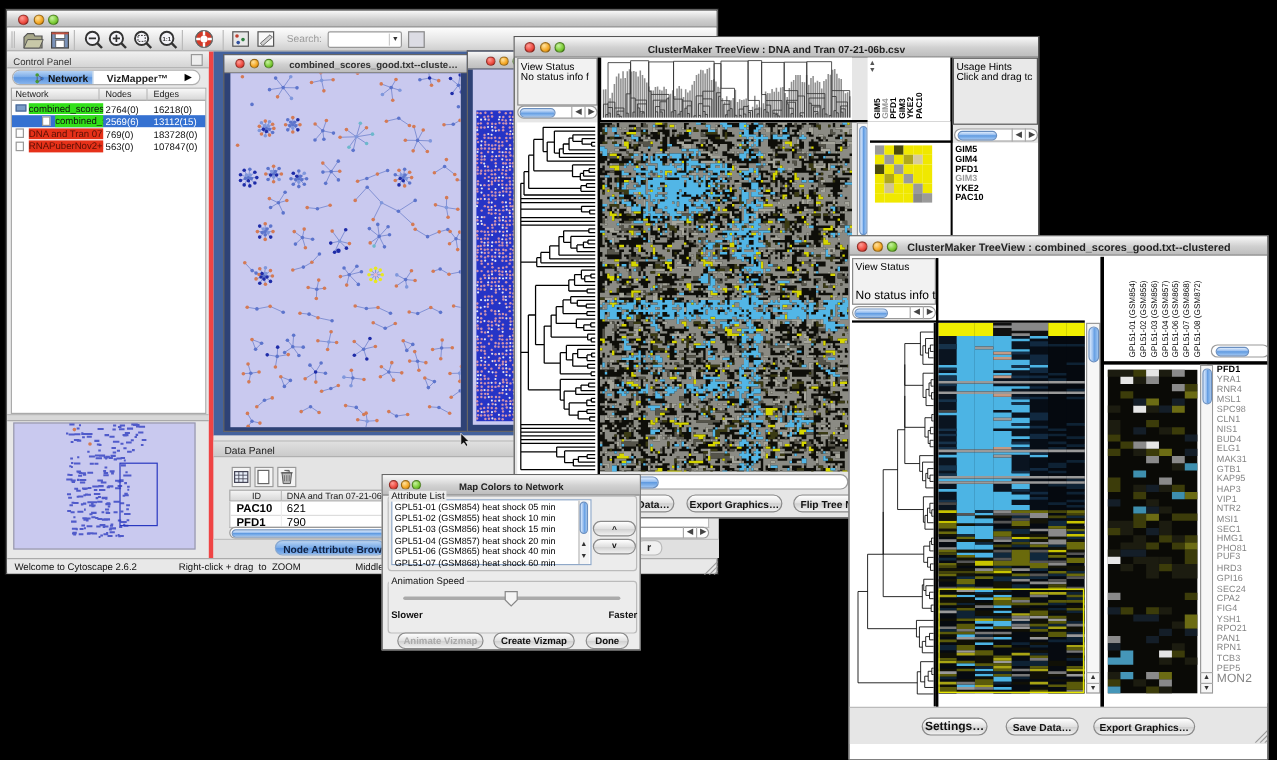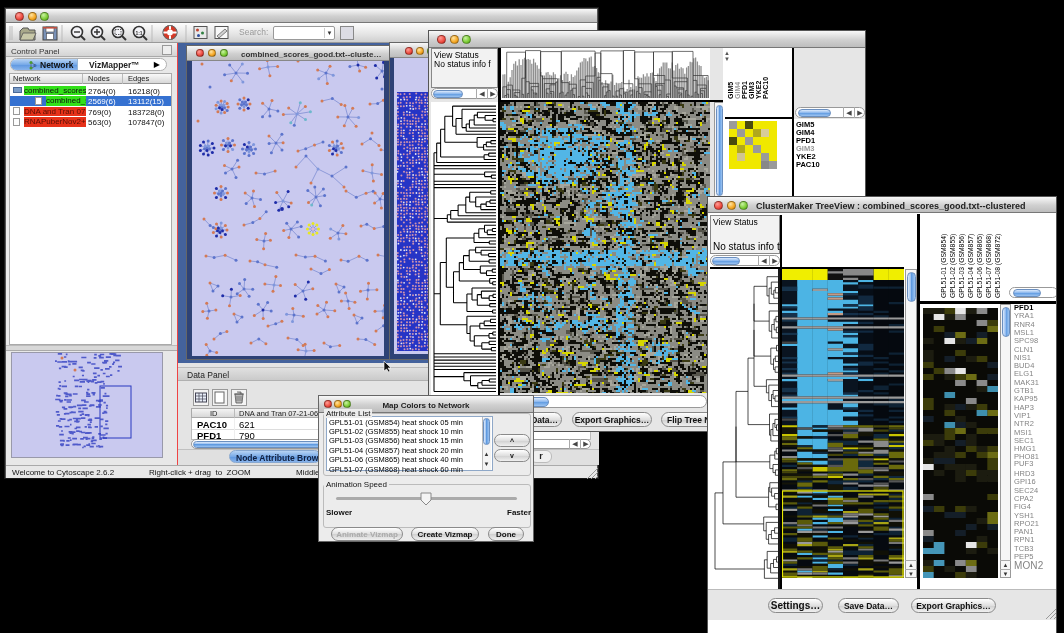--- a/index.html
+++ b/index.html
@@ -58,21 +58,21 @@
         <circle cx="196.5" cy="10" r="1.5" fill="#308040"></circle>
         <circle cx="192.5" cy="12.5" r="1.5" fill="#3050a0"></circle>
         <rect x="209" y="3.5" width="13" height="12" fill="#f8f8f8" stroke="#555"></rect>
         <path d="M211 13l8-7 2 2-8 7z" fill="#d0d0d0" stroke="#555" stroke-width=".7"></path>
         <text x="233" y="12" font-size="8.5" fill="#999">Search:</text>
       </g>
     </svg>
     <div style="position:absolute;left:267px;top:17px;width:62px;height:14px;background:#fff;border:1px solid #999;border-radius:2px"></div>
     <div style="position:absolute;left:318px;top:19px;width:10px;height:10px;font-size:6px;color:#333;text-align:center;line-height:10px;border-left:1px solid #ccc">▼</div>
     <div style="position:absolute;left:334px;top:17px;width:14px;height:14px;background:#dcdce4;border:1px solid #888"></div>
-    <div style="position:absolute;left:0;top:34px;width:172px;height:429px;background:#e8e8e8;border-right:1px solid #ef4444">
+    <div style="position:absolute;left:0;top:34px;width:172px;height:429px;background:#e8e8e8;border-right:4px solid #ef4444">
       <div style="position:absolute;left:0;top:0;width:100%;height:14px;background:linear-gradient(#f0f0f0,#d4d4d4);border-bottom:1px solid #aaa"></div>
       <div style="position:absolute;left:5px;top:3.5px;font-size:8px;color:#333">Control Panel</div>
       <div style="position:absolute;right:5px;top:2px;width:10px;height:10px;border:1px solid #999;background:#eee"></div>
       <div style="position:absolute;left:4px;top:15px;width:157px;height:13px;background:#fff;border:1px solid #b0b0b0;border-radius:7px">
         <div style="position:absolute;left:0;top:0;width:67px;height:11px;background:linear-gradient(#b8d4f4,#78aae8 50%,#5c96e0 51%,#88b4ec);border-radius:6px 0 0 6px;border-right:1px solid #98b8d8"></div>
         <div style="position:absolute;left:29px;top:1px;font-size:8.5px;font-weight:bold;color:#111">Network</div>
         <svg width="10" height="11" viewBox="0 0 10 11" style="left:17px;top:1px">
           <circle cx="3" cy="2.5" r="1.5" fill="#4a9a30"></circle>
           <circle cx="3" cy="8" r="1.5" fill="#4a9a30"></circle>
           <circle cx="7" cy="5.5" r="1.5" fill="#3a70c0"></circle>
@@ -1329,20 +1329,21 @@
     <circle cx="75" cy="370" r="1.5" fill="#d47a55"></circle>
   </svg>
 <svg width="10" height="12" viewBox="0 0 10 12" style="left:383px;top:360px;z-index:50">
     <path d="M1 1l7 7-3 0 2 3-1.5 1-2-3-2.5 2z" fill="#111" stroke="#fff" stroke-width="0.6"></path>
   </svg>
 <div class="win" style="left:428px;top:30px;width:438px;height:402px;background:#e6e6e6;border:1px solid #555">
     <div class="tbar" style="height:17px"></div>
     <div class="tl tlr" style="left:8px;top:4px"></div>
     <div class="tl tlo" style="left:20.5px;top:4px"></div>
     <div class="tl tlg" style="left:33px;top:4px"></div>
+    <div class="ttext" style="top:5px;font-size:8.5px">ClusterMaker TreeView : DNA and Tran 07-21-06b.csv</div>
     <div class="panelbox" style="left:2px;top:17px;width:67px;height:40px;background:#f2f2f2;border-color:#888">
       <div style="position:absolute;left:2px;top:1px;font-size:8.5px;color:#000;white-space:nowrap">View Status</div>
       <div style="position:absolute;left:2px;top:10px;font-size:8.5px;color:#000;white-space:nowrap">No status info f</div>
     </div>
     <div style="position:absolute;left:2px;top:57px;width:67px;height:11px;background:#fff;border:1px solid #999;border-radius:5.5px"></div>
     <div class="aqthumb" style="position:absolute;left:4px;top:58.5px;width:30px;height:8px;border-radius:4.0px"></div>
     <div style="position:absolute;left:47px;top:57px;width:11px;height:11px;border-left:1px solid #aaa;color:#444;font-size:7px;text-align:center;line-height:11px">◀</div>
     <div style="position:absolute;left:58px;top:57px;width:11px;height:11px;border-left:1px solid #aaa;color:#444;font-size:7px;text-align:center;line-height:11px">▶</div>
     <div style="position:absolute;left:71px;top:17px;width:210px;height:53px;background:#fff;border-left:1px solid #000"></div>
     <svg width="212" height="54" viewBox="499 47 212 54" style="left:71px;top:17px">
@@ -1373,20 +1374,24 @@
     </div>
     <svg width="69" height="53" viewBox="0 0 69 53" style="left:294px;top:17px">
       <text transform="translate(10,51) rotate(-90)" font-size="7" font-weight="bold" fill="#000">GIM5</text>
       <text transform="translate(17,51) rotate(-90)" font-size="7" font-weight="bold" fill="#999">GIM4</text>
       <text transform="translate(24,51) rotate(-90)" font-size="7" font-weight="bold" fill="#000">PFD1</text>
       <text transform="translate(31,51) rotate(-90)" font-size="7" font-weight="bold" fill="#000">GIM3</text>
       <text transform="translate(38,51) rotate(-90)" font-size="7" font-weight="bold" fill="#000">YKE2</text>
       <text transform="translate(45,51) rotate(-90)" font-size="7" font-weight="bold" fill="#000">PAC10</text>
     </svg>
     <div style="position:absolute;left:363px;top:17px;width:2px;height:179px;background:#000"></div>
+    <div class="panelbox" style="left:365px;top:17px;width:71px;height:56px;background:#e9e9e9;border-color:#555">
+      <div style="position:absolute;left:2px;top:1px;font-size:8.5px;color:#000;white-space:nowrap">Usage Hints</div>
+      <div style="position:absolute;left:2px;top:10px;font-size:8.5px;color:#000;white-space:nowrap">Click and drag tc</div>
+    </div>
     <div style="position:absolute;left:366px;top:76px;width:70px;height:11px;background:#fff;border:1px solid #999;border-radius:5.5px"></div>
     <div class="aqthumb" style="position:absolute;left:369px;top:77.5px;width:33px;height:8px;border-radius:4.0px"></div>
     <div style="position:absolute;left:414px;top:76px;width:11px;height:11px;border-left:1px solid #aaa;color:#444;font-size:7px;text-align:center;line-height:11px">◀</div>
     <div style="position:absolute;left:425px;top:76px;width:11px;height:11px;border-left:1px solid #aaa;color:#444;font-size:7px;text-align:center;line-height:11px">▶</div>
     <div style="position:absolute;left:365px;top:88px;width:71px;height:108px;background:#fff"></div>
     <div style="position:absolute;left:294px;top:70px;width:69px;height:126px;background:#fff"></div>
     <div style="position:absolute;left:296px;top:86px;width:68px;height:2px;background:#000"></div>
     <svg width="48" height="48" viewBox="0 0 48 48" style="left:300px;top:90px">
       <rect x="0" y="0" width="8" height="8" fill="#9a9a9a"></rect>
       <rect x="8" y="0" width="8" height="8" fill="#f0e800"></rect>

